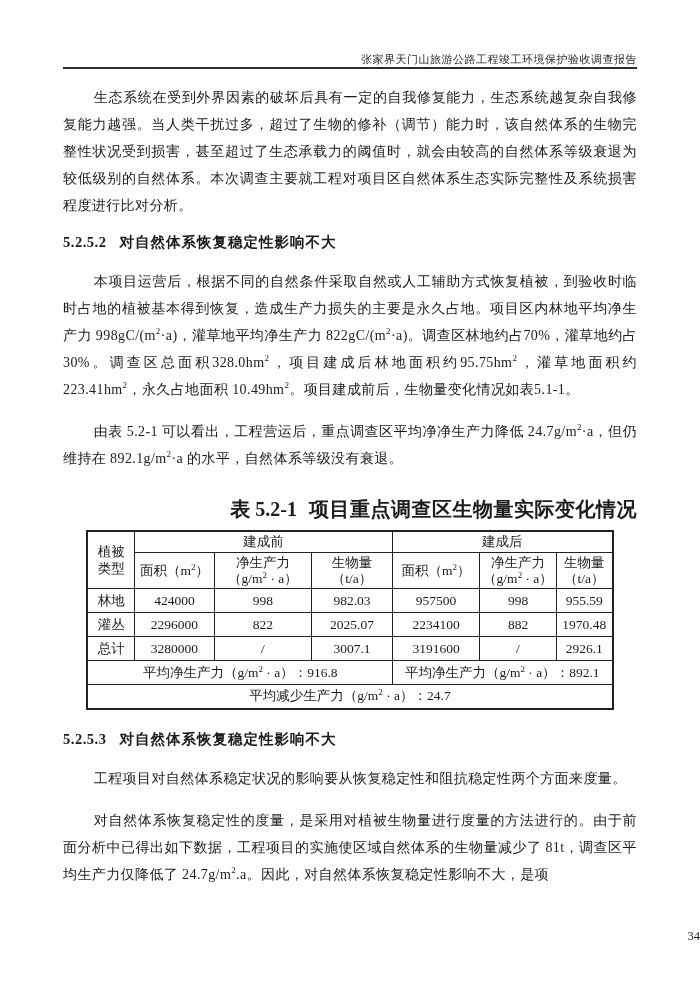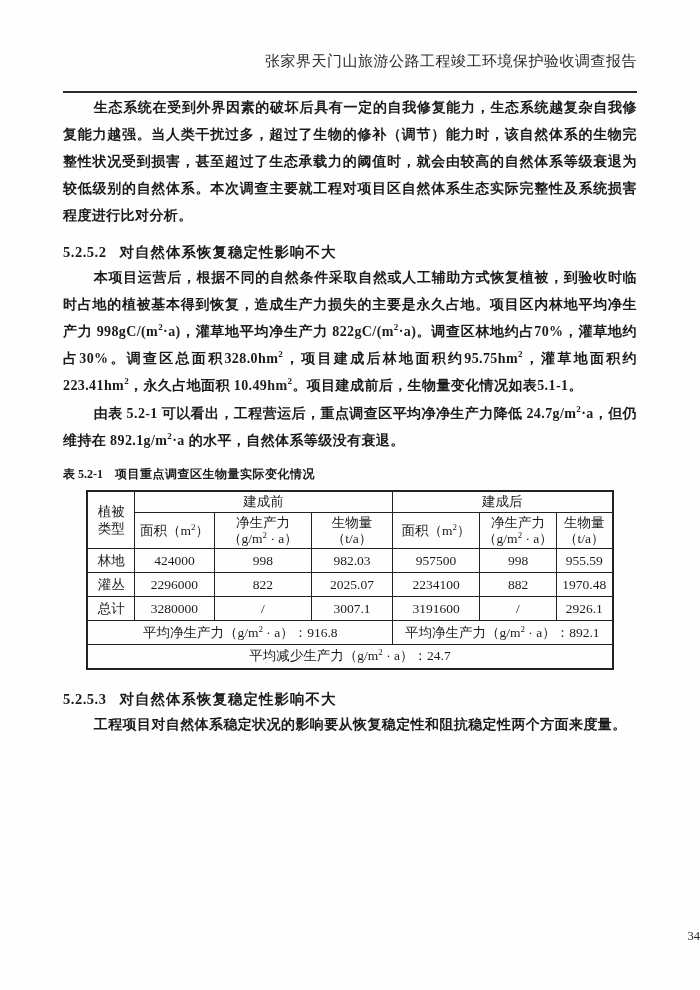--- a/index.html
+++ b/index.html
@@ -10,49 +10,48 @@
     height: 990px;
     margin: 0 auto;
     background: #fefefe;
     color: #1b1b1b;
     font-family: "Liberation Serif", "DejaVu Serif", serif;
     padding: 52px 63px 0 63px;
     overflow: hidden;
   }
   .doc-header {
     text-align: right;
-    font-size: 15px;
+    font-size: 11px;
     color: #2a2a2a;
-    padding-bottom: 20px;
+    padding-bottom: 0;
     border-bottom: 2px solid #2b2b2b;
     letter-spacing: 0.5px;
   }
   .sec-heading {
     font-size: 14.5px;
     font-weight: bold;
     line-height: 22px;
     margin-top: 12px;
   }
   .sec-heading .h-num { letter-spacing: 0.5px; }
   .sec-heading .h-title { margin-left: 13px; letter-spacing: 1px; }
   .para {
     font-size: 14px;
     line-height: 27px;
     text-align: justify;
     text-indent: 2.2em;
     letter-spacing: 0.4px;
-    margin-top: 1px;
-    font-weight: bold;
+    margin-top: 15px;
   }
   sup { font-size: 9px; line-height: 0; vertical-align: super; }
   .tbl-caption {
-    text-align: left;
+    text-align: right;
     font-weight: bold;
-    font-size: 12px;
-    margin-top: 12px;
+    font-size: 20px;
+    margin-top: 24px;
     margin-bottom: 7px;
   }
   .tbl-caption .cap-title { margin-left: 12px; letter-spacing: 0.5px; }
   table.bio-table {
     border-collapse: collapse;
     margin: 0 auto;
     table-layout: fixed;
     width: 525px;
     border: 2px solid #222;
     font-size: 13.5px;
@@ -181,16 +180,17 @@
       </tr>
     </tbody>
   </table>
 
   <div class="sec-heading" style="margin-top:18px;">
     <span class="h-num">5.2.5.3</span><span class="h-title">对自然体系恢复稳定性影响不大</span>
   </div>
 
   <p class="para">工程项目对自然体系稳定状况的影响要从恢复稳定性和阻抗稳定性两个方面来度量。</p>
 
+  <p class="para">对自然体系恢复稳定性的度量，是采用对植被生物量进行度量的方法进行的。由于前面分析中已得出如下数据，工程项目的实施使区域自然体系的生物量减少了 81t，调查区平均生产力仅降低了 24.7g/m<sup>2</sup>.a。因此，对自然体系恢复稳定性影响不大，是项</p>
 
   <div class="page-number">34</div>
 
 </div>
 
 </body></html>

